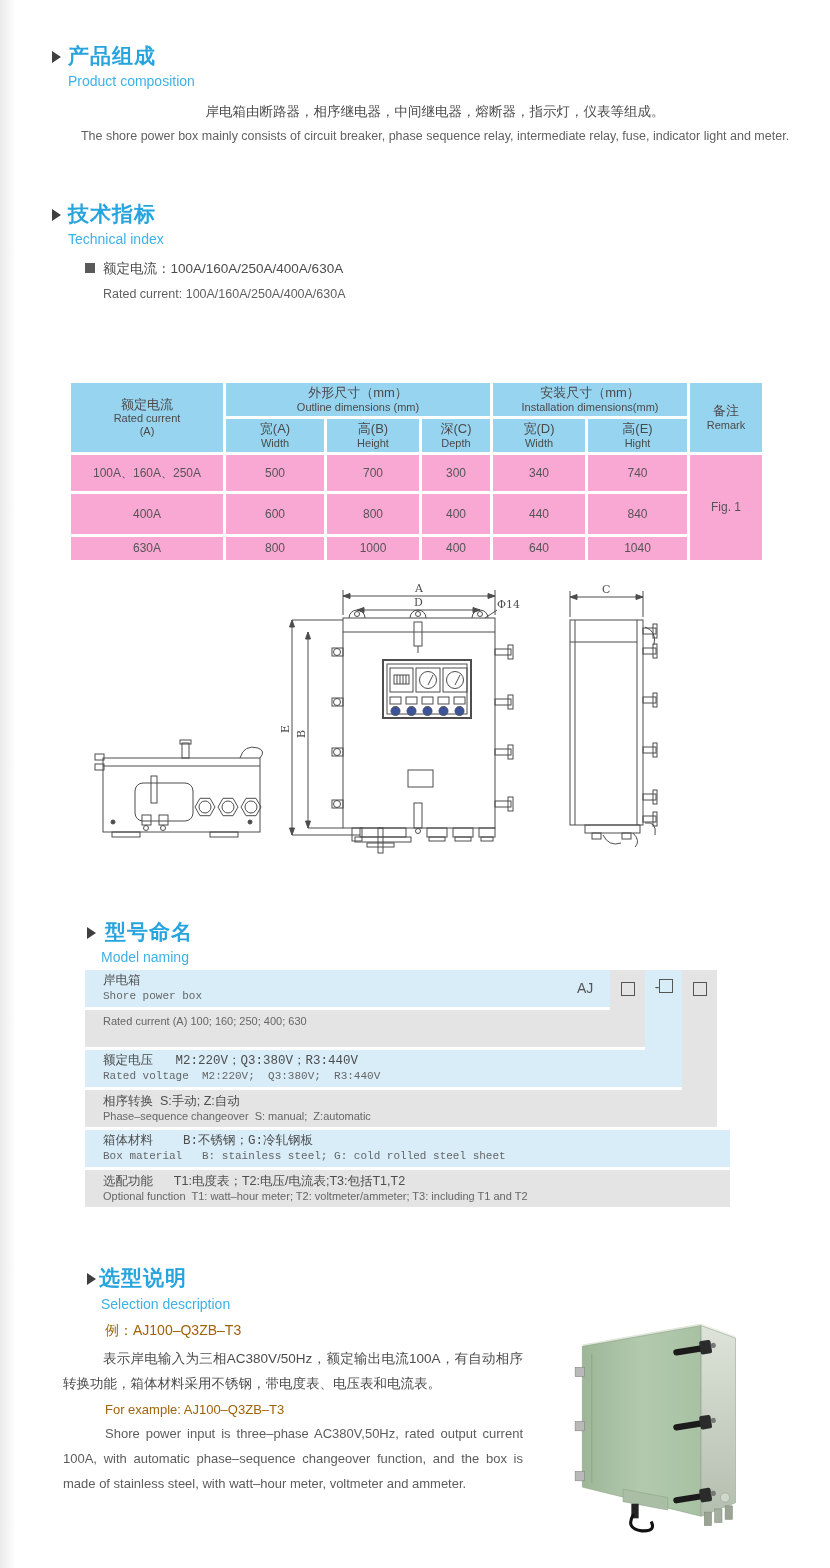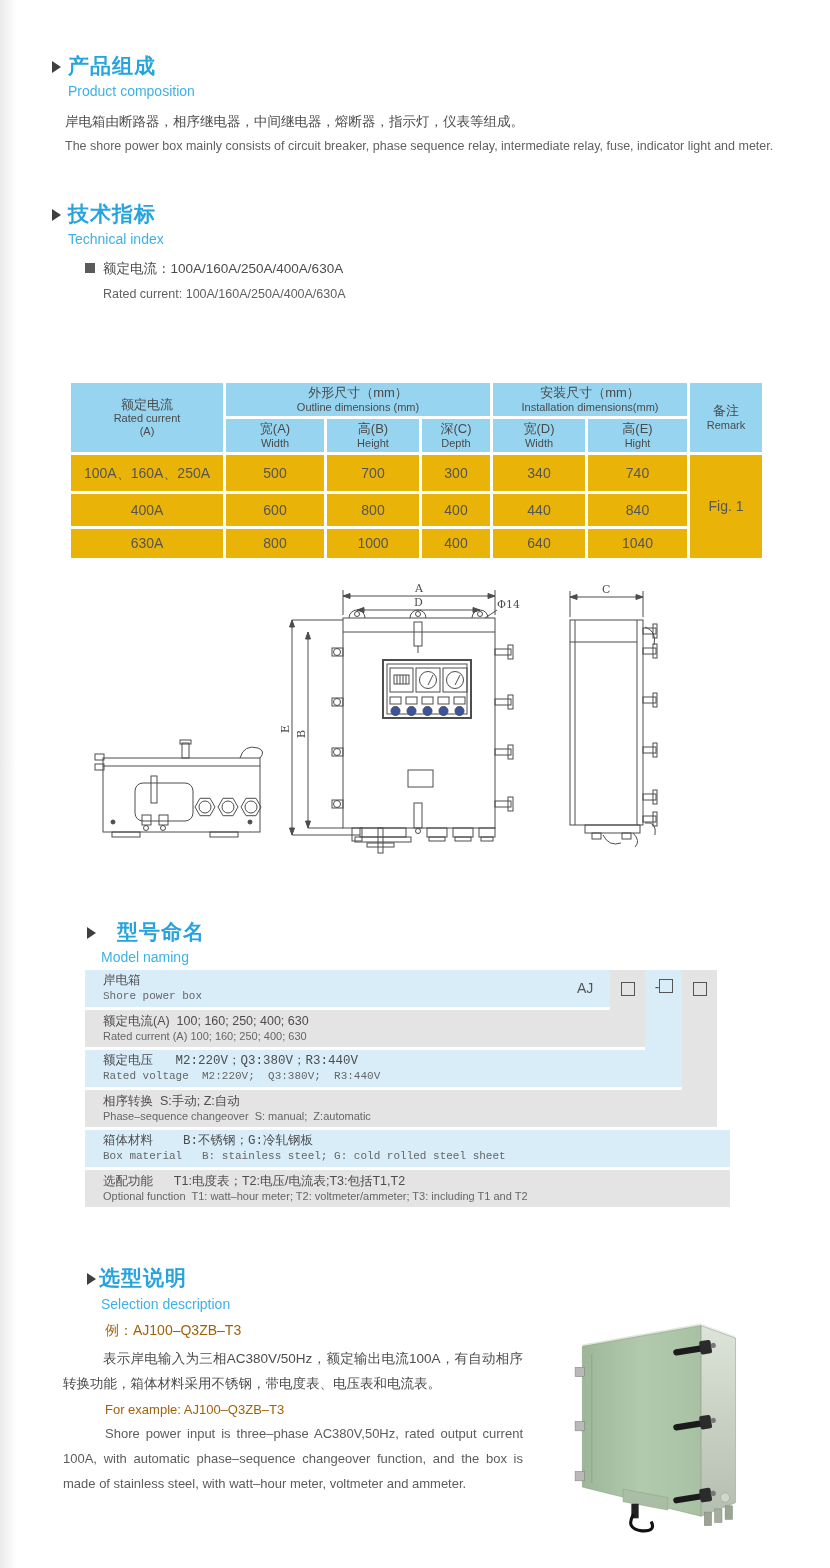--- a/index.html
+++ b/index.html
@@ -13,21 +13,21 @@
   .body-zh{font-size:13.5px;color:#4c4c4c;}
   .body-en{font-size:12.5px;color:#616161;}
   
   .bullet{display:inline-block;width:10px;height:10px;background:#5a5a5a;margin-right:8px;}
   .spec-zh{font-size:13.5px;color:#4c4c4c;}
   .spec-en{font-size:12.5px;color:#616161;margin:7px 0 12px 18px;text-align:justify;line-height:19px;}
   
   table.dim{border-collapse:separate;border-spacing:3px;table-layout:fixed;}
   table.dim td{text-align:center;vertical-align:middle;line-height:1.2;}
   td.h{background:#97d4f0;color:#4a4a4a;}
-  td.b{background:#eab308;color:#555;font-size:14px;}
+  td.b{background:#f9a8d4;color:#555;font-size:12px;}
   .zh13{font-size:13px;}
   .en11{font-size:11px;}
   
   svg text{fill:#4d4d4d;stroke:none;font-family:"DejaVu Serif",serif;font-size:11px;}
   
   .md-block{position:absolute;}
   .md-blue{background:#d9edf9;font-family:Liberation Mono, monospace;}
   .md-gray{background:#e4e4e4;}
   .md-text{padding:4px 0 0 18px;line-height:15px;}
   .md-zh{font-size:12.5px;color:#4d4d4d;white-space:pre;}
@@ -39,21 +39,21 @@
   .sel-p-zh{font-size:13.5px;color:#4c4c4c;line-height:25px;text-align:justify;text-indent:40px;}
   .sel-p-en{font-size:13px;color:#5c5c5c;line-height:25px;text-align:justify;text-indent:42px;}
 </style>
 </head>
 <body>
 
 <div class="page">
 
   <div class="abs" style="left:0;top:0;width:16px;height:100%;background:linear-gradient(to right,#eaeaea,#ffffff);"></div>
 
-  <div class="abs" style="left:50px;top:52px;width:760px;height:130px;">
+  <div class="abs" style="left:50px;top:42px;width:760px;height:130px;text-align:center;">
     <div class="sec-arrow" style="left:2px;top:9px;"></div>
     <div class="sec-title" style="left:18px;top:0;">产品组成</div>
     <div class="sec-sub" style="left:18px;top:31px;">Product  composition</div>
     <div class="abs body-zh" style="left:15px;top:61px;width:740px;">岸电箱由断路器，相序继电器，中间继电器，熔断器，指示灯，仪表等组成。</div>
     <div class="abs body-en" style="left:15px;top:87px;width:740px;">The shore power box mainly consists of circuit breaker, phase sequence relay, intermediate relay, fuse, indicator light and meter.</div>
   </div>
 
   <div class="abs" style="left:50px;top:200px;width:760px;height:175px;">
     <div class="sec-arrow" style="left:2px;top:9px;"></div>
     <div class="sec-title" style="left:18px;top:0;">技术指标</div>
@@ -122,29 +122,29 @@
     </tr>
     <tr style="height:36px;">
       <td class="b">100A、160A、250A</td>
       <td class="b">500</td>
       <td class="b">700</td>
       <td class="b">300</td>
       <td class="b">340</td>
       <td class="b">740</td>
       <td class="b" rowspan="3">Fig. 1</td>
     </tr>
-    <tr style="height:32px;">
+    <tr style="height:40px;">
       <td class="b">400A</td>
       <td class="b">600</td>
       <td class="b">800</td>
       <td class="b">400</td>
       <td class="b">440</td>
       <td class="b">840</td>
     </tr>
-    <tr style="height:29px;padding-left:12px;">
+    <tr style="height:23px;padding-left:12px;">
       <td class="b">630A</td>
       <td class="b">800</td>
       <td class="b">1000</td>
       <td class="b">400</td>
       <td class="b">640</td>
       <td class="b">1040</td>
     </tr>
   </tbody>
     </table>
 
@@ -309,38 +309,37 @@
         <rect x="592" y="258" width="9" height="6"></rect>
         <rect x="622" y="258" width="9" height="6"></rect>
         <path d="M603,260 q6,12 18,8"></path>
         <path d="M633,258 q8,8 2,14"></path>
       </g>
     </g>
   </svg>
 
   <div class="abs" style="left:85px;top:918px;width:700px;height:300px;">
     <div class="sec-arrow" style="left:2px;top:9px;"></div>
-    <div class="sec-title" style="left:32px;top:0;font-family:Liberation Serif, serif;">型号命名</div>
+    <div class="sec-title" style="left:20px;top:0;font-family:Liberation Serif, serif;">型号命名</div>
     <div class="sec-sub" style="left:16px;top:31px;">Model naming</div>
 
     <div class="abs" style="left:0;top:52px;width:660px;height:240px;">
 
       <div class="md-block md-gray" style="left:525px;top:0;width:35px;height:77px;"></div>
       <div class="md-block md-blue" style="left:560px;top:0;width:37px;height:117px;"></div>
       <div class="md-block md-gray" style="left:597px;top:0;width:35px;height:157px;"></div>
 
       <div class="md-block md-blue" style="left:0;top:0;width:525px;height:37px;">
         <div class="md-text">
           <div class="md-zh">岸电箱</div>
           <div class="md-en">Shore power box</div>
         </div>
       </div>
       <div class="md-block md-gray" style="left:0;top:40px;width:560px;height:37px;">
         <div class="md-text">
-          <div class="md-zh">额定电流(A)  100; 160; 250; 400; 630</div>
           <div class="md-en">Rated current (A) 100; 160; 250; 400; 630</div>
         </div>
       </div>
       <div class="md-block md-blue" style="left:0;top:80px;width:597px;height:37px;">
         <div class="md-text">
           <div class="md-zh">额定电压   M2:220V；Q3:380V；R3:440V</div>
           <div class="md-en">Rated voltage  M2:220V;  Q3:380V;  R3:440V</div>
         </div>
       </div>
       <div class="md-block md-gray" style="left:0;top:120px;width:632px;height:37px;">

